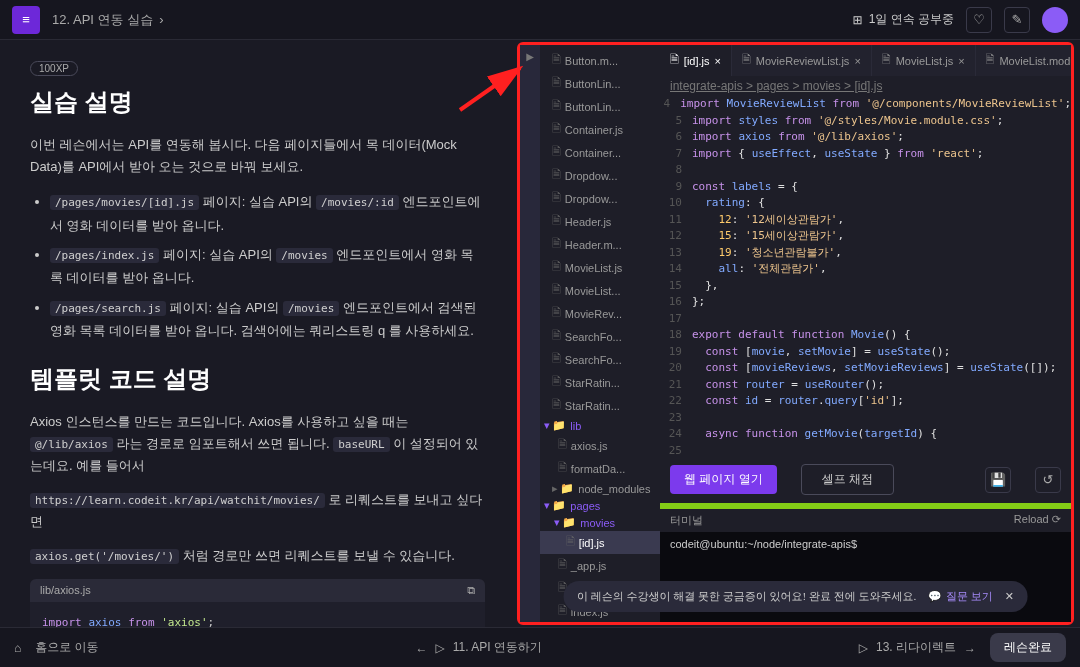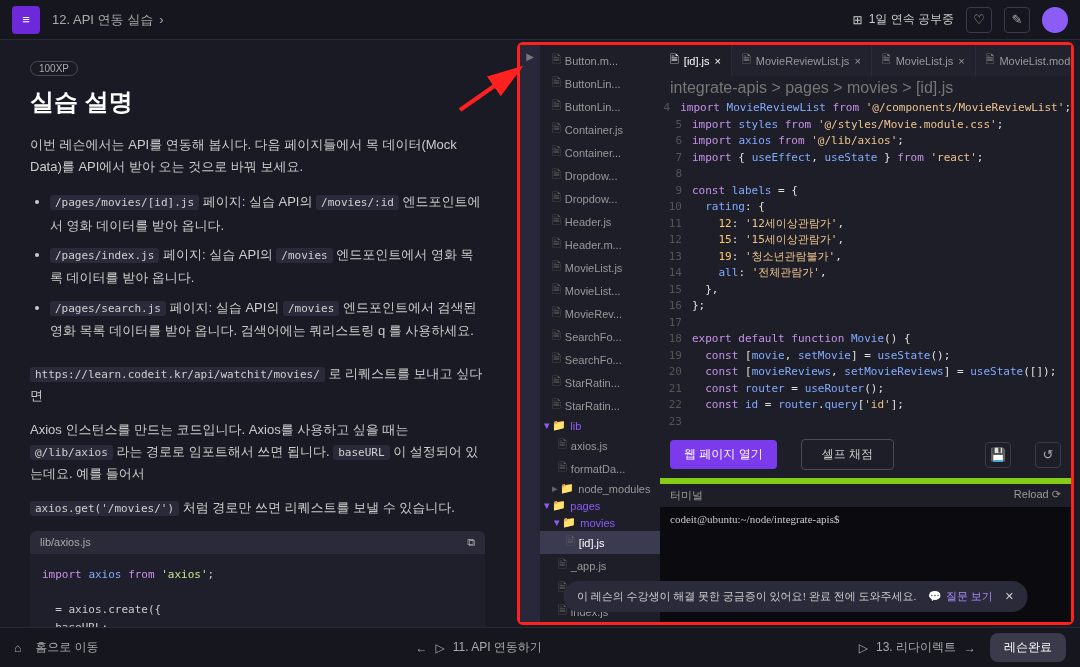--- a/index.html
+++ b/index.html
@@ -31,34 +31,34 @@
 .filetree { width: 120px; background: #1e1e28; font-size: 11px; color: #999; overflow: hidden; padding-top: 4px; }
 .filetree .item { padding: 2px 4px 2px 12px; white-space: nowrap; overflow: hidden; text-overflow: ellipsis; display: flex; align-items: center; gap: 4px; }
 .filetree .folder { color: #8b5cf6; padding-left: 4px; }
 .filetree .fileicon { color: #666; }
 .filetree .active { background: #3a3a50; color: #fff; }
 
 .editor-area { flex: 1; display: flex; flex-direction: column; min-width: 0; }
 .tabs { display: flex; background: #22222e; font-size: 11px; overflow: hidden; }
 .tab { padding: 6px 10px; color: #999; display: flex; gap: 5px; align-items: center; border-right: 1px solid #2a2a38; white-space: nowrap; }
 .tab.active { background: #1e1e28; color: #fff; }
-.breadcrumb-ed { font-size: 16px; color: #777; padding: 3px 10px; }
+.breadcrumb-ed { font-size: 12px; color: #777; padding: 3px 10px; text-decoration: underline; }
 .code { flex: 1; font-family: monospace; font-size: 11px; line-height: 1.5; overflow: hidden; }
 .codeline { display: flex; }
 .ln { width: 32px; text-align: right; color: #555; padding-right: 10px; user-select: none; }
 .lc { white-space: pre; }
 .c-kw { color: #c792ea; } .c-var { color: #82aaff; } .c-str { color: #ecc48d; } .c-fn { color: #82aaff; } .c-def { color: #ffcb6b; }
 
 .action-row { display: flex; gap: 24px; padding: 8px 10px; align-items: center; }
 .btn-primary { background: #7c3aed; color: #fff; padding: 6px 14px; border-radius: 4px; font-size: 12px; border: none; cursor: pointer; }
 .btn-sec { border: 1px solid #4a4a5a; background: transparent; color: #ccc; padding: 6px 20px; border-radius: 4px; font-size: 12px; cursor: pointer; }
 .icon-btn { width: 26px; height: 26px; border: 1px solid #3a3a4a; border-radius: 4px; display: flex; align-items: center; justify-content: center; color: #aaa; cursor: pointer; }
 
 .term-hdr { display: flex; justify-content: space-between; padding: 4px 10px; font-size: 11px; color: #999; border-top: 6px solid #84cc16; }
-.terminal { background: #0a0a0f; padding: 6px 10px; font-family: Liberation Serif, serif; font-size: 11px; color: #ccc; height: 115px; }
+.terminal { background: #0a0a0f; padding: 6px 10px; font-family: Liberation Sans, sans-serif; font-size: 11px; color: #ccc; height: 90px; }
 
 .toast { position: absolute; bottom: 10px; left: 50%; transform: translateX(-50%); background: #2a2a3a; border-radius: 20px; padding: 8px 14px; display: flex; align-items: center; gap: 12px; font-size: 11px; color: #ccc; z-index: 10; white-space: nowrap; font-family: Liberation Serif, serif; }
 .toast-link { color: #a78bfa; display: flex; align-items: center; gap: 4px; }
 
 .arrow { position: absolute; left: 455px; top: 60px; pointer-events: none; z-index: 50; }
 
 .bottombar { height: 40px; background: #16161f; border-top: 1px solid #2a2a35; display: flex; align-items: center; padding: 0 14px; gap: 14px; font-size: 12px; color: #aaa; }
 .navsec { display: flex; align-items: center; gap: 8px; }
 .lesson-done { background: #3a3a4a; color: #fff; padding: 6px 14px; border-radius: 8px; font-size: 12px; border: none; }
 </style>
@@ -84,24 +84,25 @@
 <div class="main">
   <div class="left">
     <div class="xp">100XP</div>
     <h1>실습 설명</h1>
     <p>이번 레슨에서는 API를 연동해 봅시다. 다음 페이지들에서 목 데이터(Mock Data)를 API에서 받아 오는 것으로 바꿔 보세요.</p>
     <ul id="bullets">
         <li><span class="codechip">/pages/movies/[id].js</span> 페이지: 실습 API의 <span class="codechip">/movies/:id</span> 엔드포인트에서 영화 데이터를 받아 옵니다.</li>
         <li><span class="codechip">/pages/index.js</span> 페이지: 실습 API의 <span class="codechip">/movies</span> 엔드포인트에서 영화 목록 데이터를 받아 옵니다.</li>
         <li><span class="codechip">/pages/search.js</span> 페이지: 실습 API의 <span class="codechip">/movies</span> 엔드포인트에서 검색된 영화 목록 데이터를 받아 옵니다. 검색어에는 쿼리스트링 q 를 사용하세요.</li>
       </ul>
-    <p><span class="codechip">https://learn.codeit.kr/api/watchit/movies/</span><span> 로 리퀘스트를 보내고 싶다면</span></p>
+    <h1>템플릿 코드 설명</h1>
     <p>
       <span>Axios 인스턴스를 만드는 코드입니다. Axios를 사용하고 싶을 때는 </span><span class="codechip">@/lib/axios</span><span> 라는 경로로 임포트해서 쓰면 됩니다. </span><span class="codechip">baseURL</span><span> 이 설정되어 있는데요. 예를 들어서</span>
     </p>
+    <p><span class="codechip">https://learn.codeit.kr/api/watchit/movies/</span><span> 로 리퀘스트를 보내고 싶다면</span></p>
     <p><span class="codechip">axios.get('/movies/')</span><span> 처럼 경로만 쓰면 리퀘스트를 보낼 수 있습니다.</span></p>
     <div class="codeblock">
       <div class="codeblock-hdr">
         <span>lib/axios.js</span>
         <span>⧉</span>
       </div>
       <pre><span class="kw">import</span> <span class="var">axios</span> <span class="kw">from</span> <span class="str">'axios'</span>;
 
   = axios.create({
   baseURL: ,

